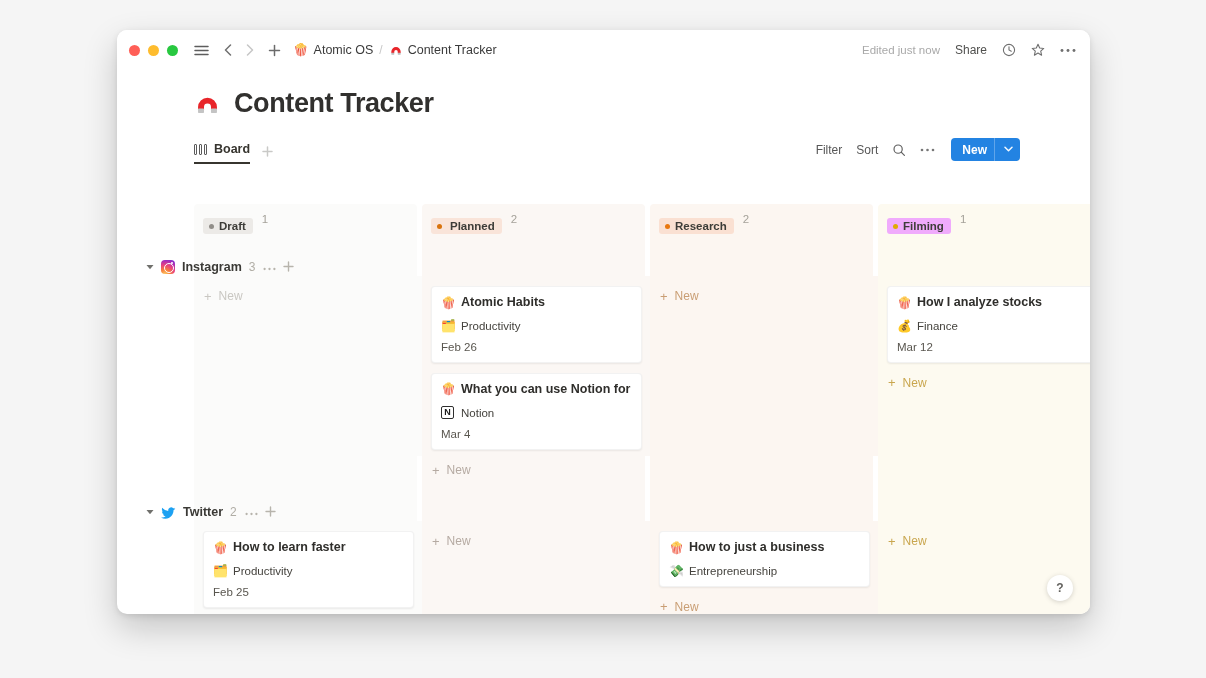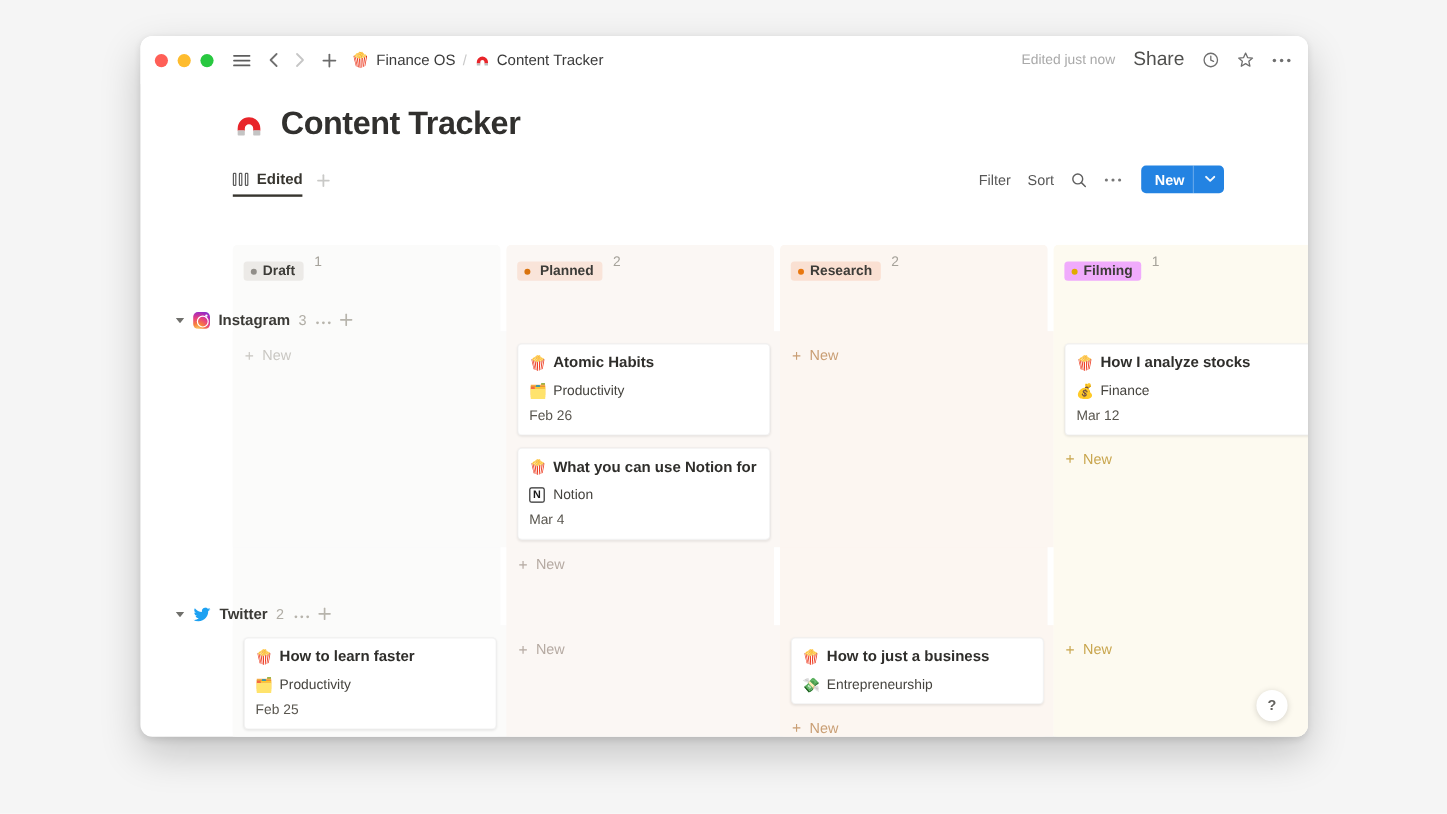--- a/index.html
+++ b/index.html
@@ -47,21 +47,21 @@
   .breadcrumb { display: flex; align-items: center; gap: 5px; font-size: 12.5px; color: #3b3b3b; }
   .bc-item { display: inline-flex; align-items: center; gap: 5px; }
   .bc-sep { color: #c8c8c8; font-size: 12px; margin: 0 1px; }
   .emoji-sm { font-size: 12.5px; line-height: 1; }
 
   .tb-right {
     margin-left: auto; display: flex; align-items: center; gap: 15px;
     font-size: 12px; color: #6d6d6d;
   }
   .tb-right .edited { color: #a9a9a9; font-size: 11.5px; }
-  .tb-right .share  { color: #50504e; font-size: 16px; }
+  .tb-right .share  { color: #50504e; font-size: 12px; }
   .tb-right .rico   { color: #6f6f6f; display: inline-flex; }
 
   
   .page { padding: 0 0 0 0; height: calc(100% - 40px); position: relative; }
 
   .page-title-row {
     display: flex; align-items: center; gap: 13px;
     padding: 18px 0 0 77px;
   }
   .magnet { width: 27px; height: 27px; position: relative; flex: 0 0 auto; }
@@ -236,21 +236,21 @@
           <g stroke="#6b6b6b" stroke-width="1.5" stroke-linecap="round">
             <line x1="6.5" y1="1.5" x2="6.5" y2="11.5"></line>
             <line x1="1.5" y1="6.5" x2="11.5" y2="6.5"></line>
           </g>
         </svg>
     </span>
 
     <div class="breadcrumb">
       <span class="bc-item">
         <span class="emoji-sm">🍿</span>
-        <span>Finance OS</span>
+        <span>Atomic OS</span>
       </span>
       <span class="bc-sep">/</span>
       <span class="bc-item">
         <span class="magnet" style="width:14px;height:14px">
           <svg width="14" height="14" viewBox="0 0 24 24">
             <path d="M4 15 A8 8 0 0 1 20 15 L20 17 L15 17 L15 15 A3 3 0 0 0 9 15 L9 17 L4 17 Z" fill="#e8252a"></path>
             <rect x="4" y="16.5" width="5" height="3.5" rx="0.6" fill="#bdbdbd"></rect>
             <rect x="15" y="16.5" width="5" height="3.5" rx="0.6" fill="#bdbdbd"></rect>
           </svg>
         </span>
@@ -297,21 +297,21 @@
       <span class="page-title">Content Tracker</span>
     </div>
 
     <div class="toolbar">
       <span class="tab">
         <span class="board-icon">
           <i style="left:0"></i>
             <i style="left:5px"></i>
             <i style="left:10px"></i>
         </span>
-        <span>Edited</span>
+        <span>Board</span>
       </span>
       <span class="tab-add">
         <svg width="11" height="11" viewBox="0 0 11 11">
             <g stroke="#c9c9c7" stroke-width="1.5" stroke-linecap="round">
               <line x1="5.5" y1="1" x2="5.5" y2="10"></line>
               <line x1="1" y1="5.5" x2="10" y2="5.5"></line>
             </g>
           </svg>
       </span>
 

